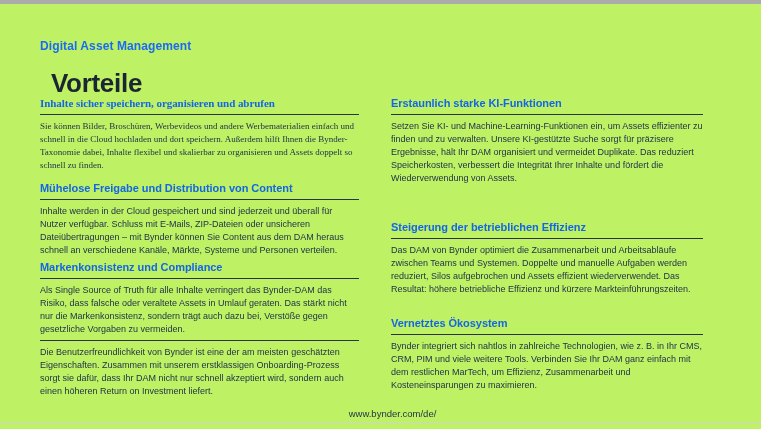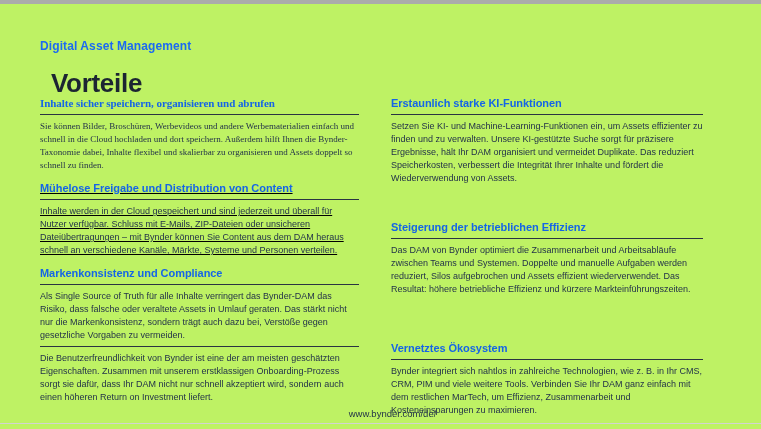--- a/index.html
+++ b/index.html
@@ -91,21 +91,21 @@
   <h1 class="page-title" style="margin:12px;">Vorteile</h1>
 
   <div class="col col-left">
 
     <div class="section" style="margin-bottom:10px;font-family:Liberation Serif, serif;">
       <h3 class="section-heading">Inhalte sicher speichern, organisieren und abrufen</h3>
       <div class="heading-divider"></div>
       <p class="section-body">Sie können Bilder, Broschüren, Werbevideos und andere Werbematerialien einfach und schnell in die Cloud hochladen und dort speichern. Außerdem hilft Ihnen die Bynder-Taxonomie dabei, Inhalte flexibel und skalierbar zu organisieren und Assets doppelt so schnell zu finden.</p>
     </div>
 
-    <div class="section" style="margin-bottom:10px;text-decoration:underline;">
+    <div class="section" style="margin-bottom:4px;">
       <h3 class="section-heading">Mühelose Freigabe und Distribution von Content</h3>
       <div class="heading-divider"></div>
       <p class="section-body">Inhalte werden in der Cloud gespeichert und sind jederzeit und überall für Nutzer verfügbar. Schluss mit E-Mails, ZIP-Dateien oder unsicheren Dateiübertragungen – mit Bynder können Sie Content aus dem DAM heraus schnell an verschiedene Kanäle, Märkte, Systeme und Personen verteilen.</p>
     </div>
 
     <div class="section" style="">
       <h3 class="section-heading">Markenkonsistenz und Compliance</h3>
       <div class="heading-divider"></div>
       <p class="section-body">Als Single Source of Truth für alle Inhalte verringert das Bynder-DAM das Risiko, dass falsche oder veraltete Assets in Umlauf geraten. Das stärkt nicht nur die Markenkonsistenz, sondern trägt auch dazu bei, Verstöße gegen gesetzliche Vorgaben zu vermeiden.</p>
     </div>
@@ -118,21 +118,21 @@
   </div>
 
   <div class="col col-right">
 
     <div class="section" style="margin-bottom:36px;">
       <h3 class="section-heading">Erstaunlich starke KI-Funktionen</h3>
       <div class="heading-divider"></div>
       <p class="section-body">Setzen Sie KI- und Machine-Learning-Funktionen ein, um Assets effizienter zu finden und zu verwalten. Unsere KI-gestützte Suche sorgt für präzisere Ergebnisse, hält Ihr DAM organisiert und vermeidet Duplikate. Das reduziert Speicherkosten, verbessert die Integrität Ihrer Inhalte und fördert die Wiederverwendung von Assets.</p>
     </div>
 
-    <div class="section" style="margin-bottom:46px;">
+    <div class="section" style="margin-bottom:21px;">
       <h3 class="section-heading">Steigerung der betrieblichen Effizienz</h3>
       <div class="heading-divider"></div>
       <p class="section-body">Das DAM von Bynder optimiert die Zusammenarbeit und Arbeitsabläufe zwischen Teams und Systemen. Doppelte und manuelle Aufgaben werden reduziert, Silos aufgebrochen und Assets effizient wiederverwendet. Das Resultat: höhere betriebliche Effizienz und kürzere Markteinführungszeiten.</p>
     </div>
 
     <div class="section">
       <h3 class="section-heading">Vernetztes Ökosystem</h3>
       <div class="heading-divider"></div>
       <p class="section-body">Bynder integriert sich nahtlos in zahlreiche Technologien, wie z. B. in Ihr CMS, CRM, PIM und viele weitere Tools. Verbinden Sie Ihr DAM ganz einfach mit dem restlichen MarTech, um Effizienz, Zusammenarbeit und Kosteneinsparungen zu maximieren.</p>
     </div>

